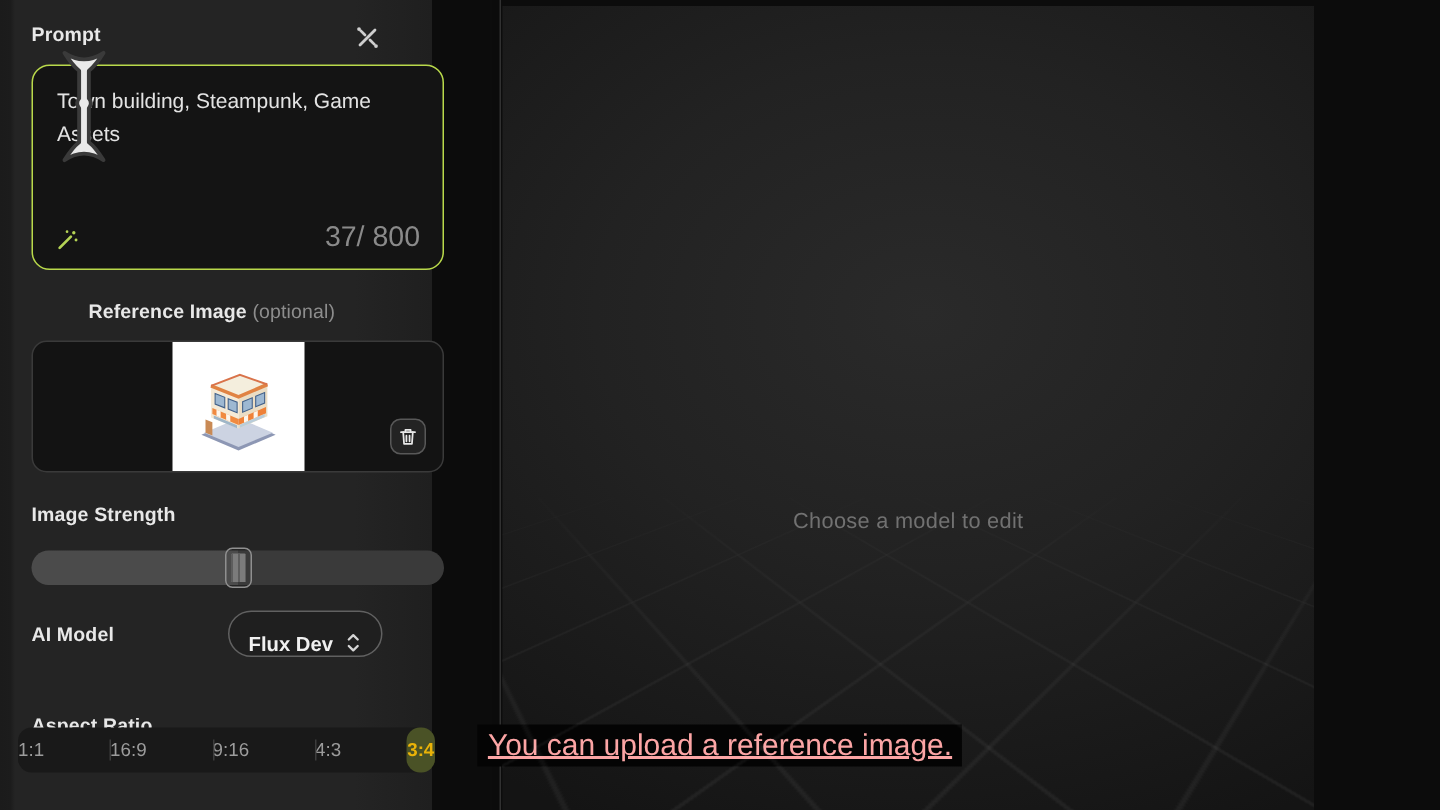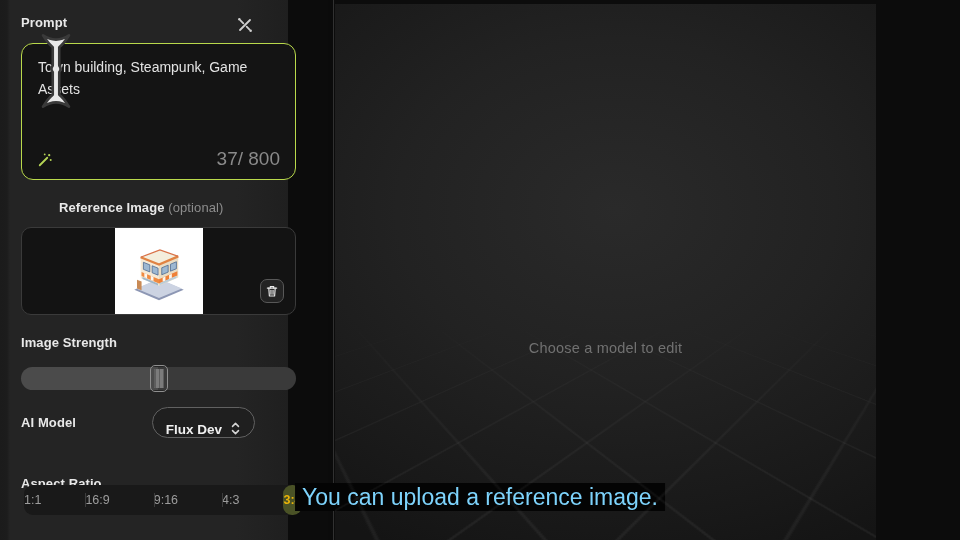--- a/index.html
+++ b/index.html
@@ -45,21 +45,21 @@
                    background-clip:content-box; padding:3px 3px; cursor:grab; }
 
   
   .model-select { position:absolute; right:33px; top:407px; height:31px; padding:0 13px;
                   border:1px solid #616161; border-radius:16px; background:#1f1f1f;
                   display:flex; align-items:flex-end; gap:8px; color:#f0f0f0; font-size:13.5px;
                   font-weight:600; cursor:pointer; }
   .updown { width:11px; height:17px; color:#d5d5d5; }
 
   
-  .segmented { position:absolute; left:24px; top:485px; width:275px; height:30px;
+  .segmented { position:absolute; left:12px; top:485px; width:275px; height:30px;
                background:#191919; border-radius:9px; display:flex;gap:44px; }
   .seg { flex:1 1 0; position:relative; display:flex; align-items:center; justify-content:center;
          font-size:12.5px; color:#9c9c9c; cursor:pointer; }
   .seg + .seg::before { content:""; position:absolute; left:0; top:8px; bottom:8px; width:1px; background:#3c3c3c; }
   .seg.selected { background:#4a5226; border-radius:9px; color:#eab308; font-weight:700; }
   .seg.selected::before { display:none; }
 
   
   .viewport { position:absolute; left:335px; top:4px; width:541px; height:540px; overflow:hidden;
               background:radial-gradient(ellipse 90% 70% at 52% 38%, #2a2a2a 0%, #222222 45%, #181818 85%, #141414 100%); }
@@ -68,22 +68,22 @@
                   repeating-linear-gradient(45deg, rgba(255,255,255,.065) 0 1.5px, transparent 1.5px 58px),
                   repeating-linear-gradient(135deg, rgba(255,255,255,.065) 0 1.5px, transparent 1.5px 58px);
                 transform:perspective(380px) rotateX(62deg); transform-origin:50% 0;
                 -webkit-mask-image:linear-gradient(to bottom, transparent 0, #000 22%);
                 mask-image:linear-gradient(to bottom, transparent 0, #000 22%); }
   .empty-state { position:absolute; left:0; right:0; top:336px; text-align:center;
                  font-size:14.5px; color:#717171; letter-spacing:.2px; }
 
   
   .caption { position:absolute; left:50%; top:483px; transform:translateX(-50%);
-             background:#040404; color:#7dd3fc; font-size:23px; line-height:28px;
-             padding:0 7px; white-space:nowrap; z-index:30; }
+             background:#040404; color:#fca5a5; font-size:20px; line-height:28px;
+             padding:0 7px; white-space:nowrap; z-index:30;text-decoration:underline; }
 
   
   .cursor { position:absolute; left:34px; top:32px; width:44px; height:78px; z-index:50; pointer-events:none; }
 
   svg { display:block; }
 </style>
 </head>
 <body>
 
 <div class="frame">

